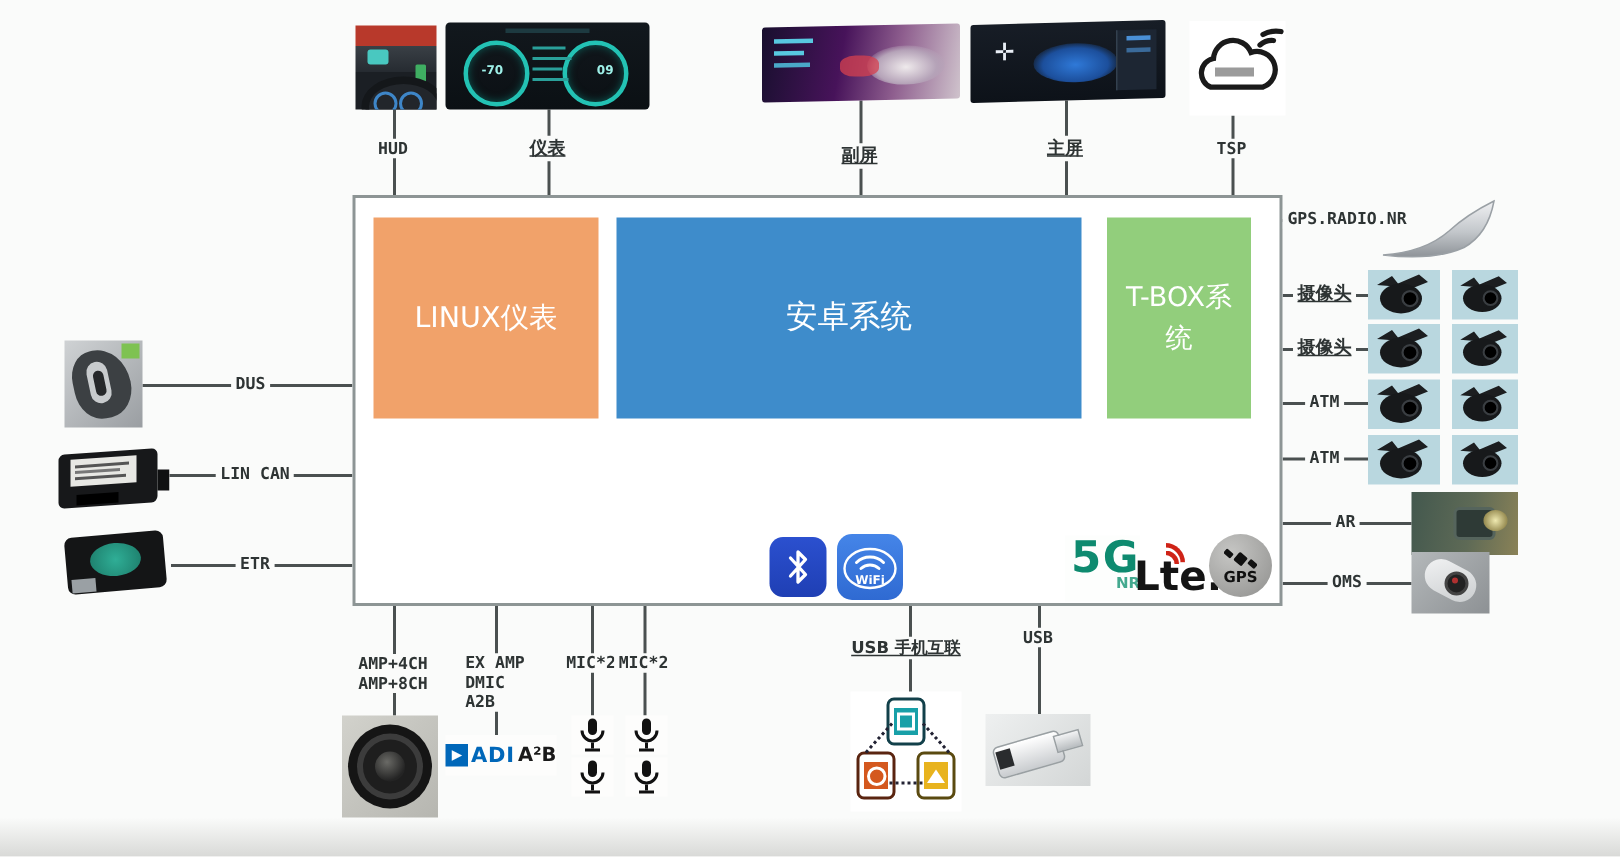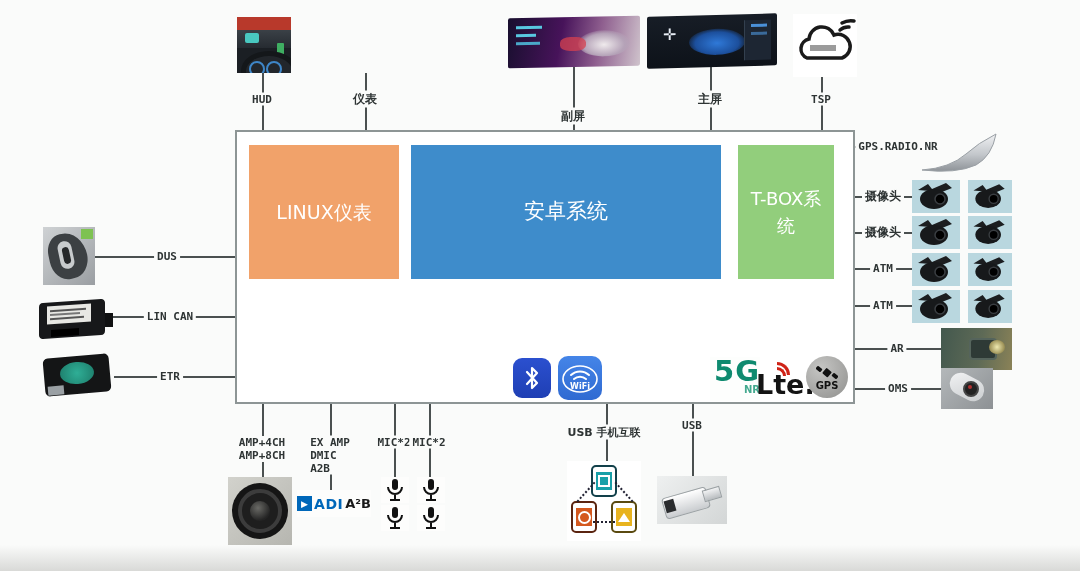--- a/index.html
+++ b/index.html
@@ -5,21 +5,21 @@
   html,body{margin:0;padding:0;}
   body{font-family:"DejaVu Sans",sans-serif;background:#e9eae7;}
   .canvas{position:relative;width:1080px;height:571px;background:#fafbfa;overflow:hidden;}
   .shadow-band{position:absolute;left:0;bottom:0;width:100%;height:26px;
     background:linear-gradient(180deg,rgba(150,150,145,0) 0%,rgba(130,130,125,.28) 100%);}
   .line{position:absolute;background:#4a5050;}
   .vline{width:2px;}
   .hline{height:2px;}
   .plabel{position:absolute;transform:translate(-50%,-50%);background:#fafbfa;padding:0 3px;
     font:bold 11px "DejaVu Sans Mono",monospace;color:#2e3434;white-space:nowrap;letter-spacing:0;}
-  .plabel.cn{font:bold 12px "DejaVu Sans",sans-serif;}
+  .plabel.cn{font:bold 12px "DejaVu Sans",sans-serif;text-decoration:underline;}
   .plabel.stack{line-height:13px;}
   .dev{position:absolute;overflow:hidden;}
   .mainbox{position:absolute;left:235px;top:130px;width:620px;height:274px;background:#fff;
     border:2px solid #8d9595;box-sizing:border-box;}
   .part{position:absolute;top:13px;height:134px;display:flex;align-items:center;justify-content:center;
     color:#fff;font-size:19px;text-align:center;line-height:1.5;}
   .hyp{position:absolute;left:11px;top:155px;width:583px;height:61px;display:flex;align-items:center;
     justify-content:center;color:#fff;font-size:21px;}
   
   .bt-icon{position:absolute;left:513px;top:358px;width:38px;height:40px;border-radius:9px;
@@ -83,20 +83,31 @@
   <div class="line vline" style="left:692px;top:404px;height:73px"></div>
 
   <div class="dev" style="left:237px;top:17px;width:54px;height:56px;background:linear-gradient(180deg,#b8392b 0%,#b8392b 24%,#3a4046 24%,#262b31 55%,#1b1f24 55%)">
     <div style="position:absolute;left:8px;top:16px;width:14px;height:10px;background:#49c8c0;border-radius:2px"></div>
     <div style="position:absolute;left:40px;top:26px;width:7px;height:14px;background:#3fae62;border-radius:1px"></div>
     <div style="position:absolute;left:4px;top:34px;width:46px;height:30px;border:5px solid #14171a;border-radius:50%;background:#22262b"></div>
     <div style="position:absolute;left:12px;top:44px;width:12px;height:12px;border:2px solid #3e86c8;border-radius:50%"></div>
     <div style="position:absolute;left:29px;top:44px;width:12px;height:12px;border:2px solid #3e86c8;border-radius:50%"></div>
   </div>
 
+  <div class="dev" style="left:297px;top:15px;width:136px;height:58px;background:linear-gradient(180deg,#12181d,#0b1014);border-radius:3px">
+    <div style="position:absolute;left:12px;top:12px;width:38px;height:38px;border:3px solid #23c2b4;border-radius:50%;box-shadow:inset 0 0 6px #0c5a54"></div>
+    <div style="position:absolute;left:24px;top:27px;color:#9ef0e8;font-size:8px;font-weight:bold">-70</div>
+    <div style="position:absolute;right:14px;top:12px;width:38px;height:38px;border:3px solid #23c2b4;border-radius:50%;box-shadow:inset 0 0 6px #0c5a54"></div>
+    <div style="position:absolute;right:24px;top:27px;color:#9ef0e8;font-size:8px;font-weight:bold">09</div>
+    <div style="position:absolute;left:58px;top:16px;width:22px;height:2px;background:#2aa09a"></div>
+    <div style="position:absolute;left:58px;top:23px;width:26px;height:2px;background:#2aa09a"></div>
+    <div style="position:absolute;left:58px;top:30px;width:20px;height:2px;background:#2aa09a"></div>
+    <div style="position:absolute;left:58px;top:37px;width:24px;height:2px;background:#2aa09a"></div>
+    <div style="position:absolute;left:40px;top:4px;width:56px;height:3px;background:#1d3a40"></div>
+  </div>
 
   <div class="dev" style="left:508px;top:17px;width:132px;height:50px;background:linear-gradient(100deg,#180f2e 0%,#47135a 40%,#8f5f8f 68%,#cfc3cc 100%);border-radius:2px;transform:skewY(-1.2deg)">
     <div style="position:absolute;left:8px;top:8px;width:26px;height:3px;background:#58c8e0"></div>
     <div style="position:absolute;left:8px;top:16px;width:20px;height:3px;background:#58c8e0"></div>
     <div style="position:absolute;left:8px;top:24px;width:24px;height:3px;background:#4aa8c8"></div>
     <div style="position:absolute;left:70px;top:14px;width:52px;height:26px;background:radial-gradient(ellipse at 50% 55%,#efeaec 0%,#b5a3b8 55%,transparent 78%);border-radius:50%"></div>
     <div style="position:absolute;left:52px;top:20px;width:26px;height:14px;background:#d6404f;border-radius:40%;opacity:.75"></div>
   </div>
 
   <div class="dev" style="left:647px;top:15px;width:130px;height:52px;background:linear-gradient(180deg,#171d26,#0d1219);border-radius:2px;transform:skewY(-1.5deg)">
@@ -110,21 +121,21 @@
   <div class="dev tile" style="left:793px;top:14px;width:64px;height:63px">
     <svg width="64" height="63" viewBox="0 0 64 63">
       <path d="M14 44 a10 10 0 0 1 2-19 a13 13 0 0 1 25-4 a9 9 0 0 1 8 23 z" fill="#fff" stroke="#1a1a1a" stroke-width="3.5"></path>
       <path d="M47 16 a12 12 0 0 1 9 -3 M49 9 a18 18 0 0 1 12 -2" fill="none" stroke="#1a1a1a" stroke-width="3.5" stroke-linecap="round"></path>
       <rect x="17" y="31" width="26" height="6" fill="#8a8a8a" opacity=".85"></rect>
     </svg>
   </div>
 
   <span class="plabel" style="left:262px;top:99px">HUD</span>
   <span class="plabel cn" style="left:365px;top:99px">仪表</span>
-  <span class="plabel cn" style="left:573px;top:116px">副屏</span>
+  <span class="plabel cn" style="left:573px;top:104px">副屏</span>
   <span class="plabel cn" style="left:710px;top:99px">主屏</span>
   <span class="plabel" style="left:821px;top:99px">TSP</span>
 
   <div class="mainbox">
     <div class="part" style="left: 174px; width: 310px; font-size: 21px; background: rgb(62, 140, 203);">
       <span>安卓系统</span>
     </div>
     <div class="part" style="left: 12px; width: 150px; background: rgb(241, 162, 106);">
       <span>LINUX仪表</span>
     </div>

